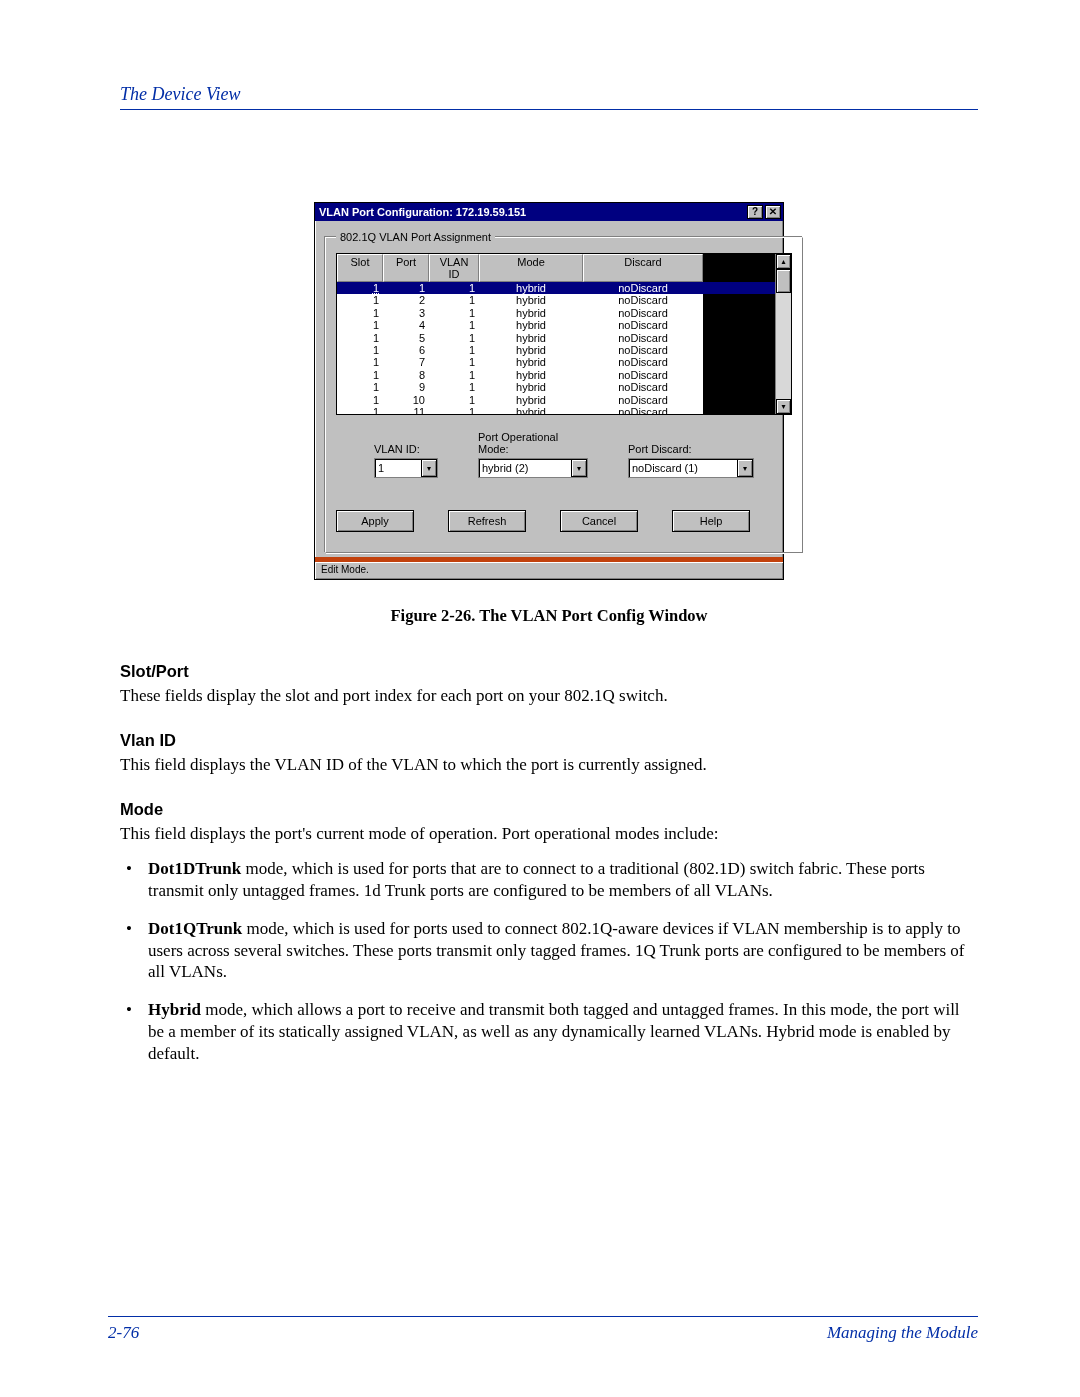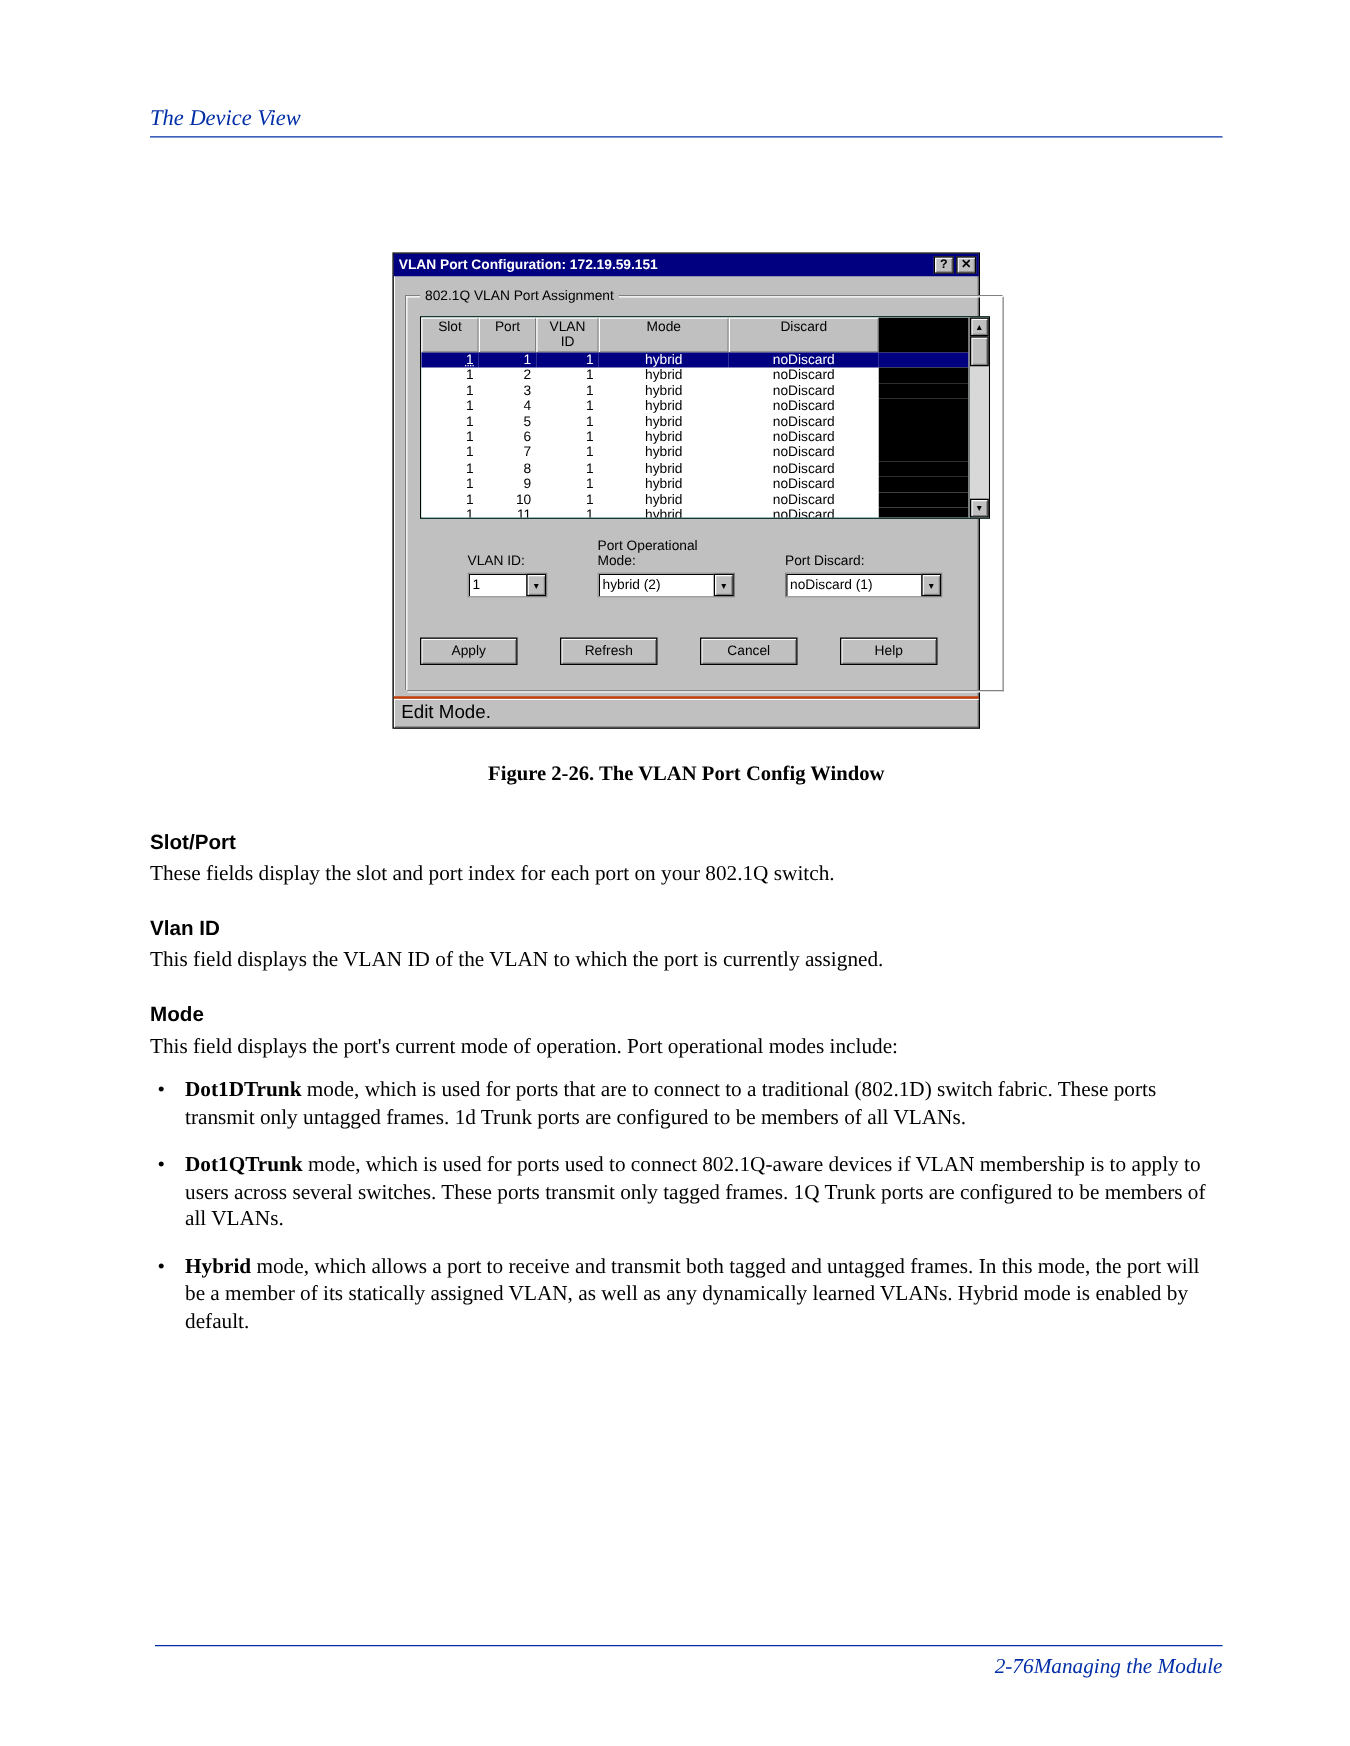--- a/index.html
+++ b/index.html
@@ -181,21 +181,21 @@
     margin-bottom: 6px;
   }
   .btn {
     width: 78px; height: 22px;
     background: #c0c0c0;
     border: 1px solid #000;
     box-shadow: 1px 1px 0 #fff inset, -1px -1px 0 #808080 inset;
     display: flex; align-items: center; justify-content: center;
     font-size: 11px;
   }
-  .status { padding: 2px 6px 4px 6px; font-size: 15px; border-top: 2px solid #c2410c; box-shadow: 0 1px 0 #fff inset; }
+  .status { padding: 2px 6px 4px 6px; font-size: 10px; border-top: 5px solid #c2410c; box-shadow: 0 1px 0 #fff inset; }
 
   
   .caption {
     text-align: center;
     font-size: 16.5px;
     margin: 14px 0 36px 0;
     font-weight: bold;
   }
 
   
@@ -219,24 +219,24 @@
   ul.bullets li::before {
     content: "•";
     position: absolute;
     left: -22px;
     top: 0;
   }
 
   
   .foot {
     position: absolute;
-    left: 124px; right: 102px;
+    left: 108px; right: 102px;
     bottom: 54px;
     display: flex;
-    justify-content: flex-end;
+    justify-content: space-between;
     font-style: italic;
     color: #022ea7;
     border-top: 1.4px solid #022ea7;
     padding-top: 6px;
     font-size: 17px;
   }
 </style>
 </head>
 <body>
 

